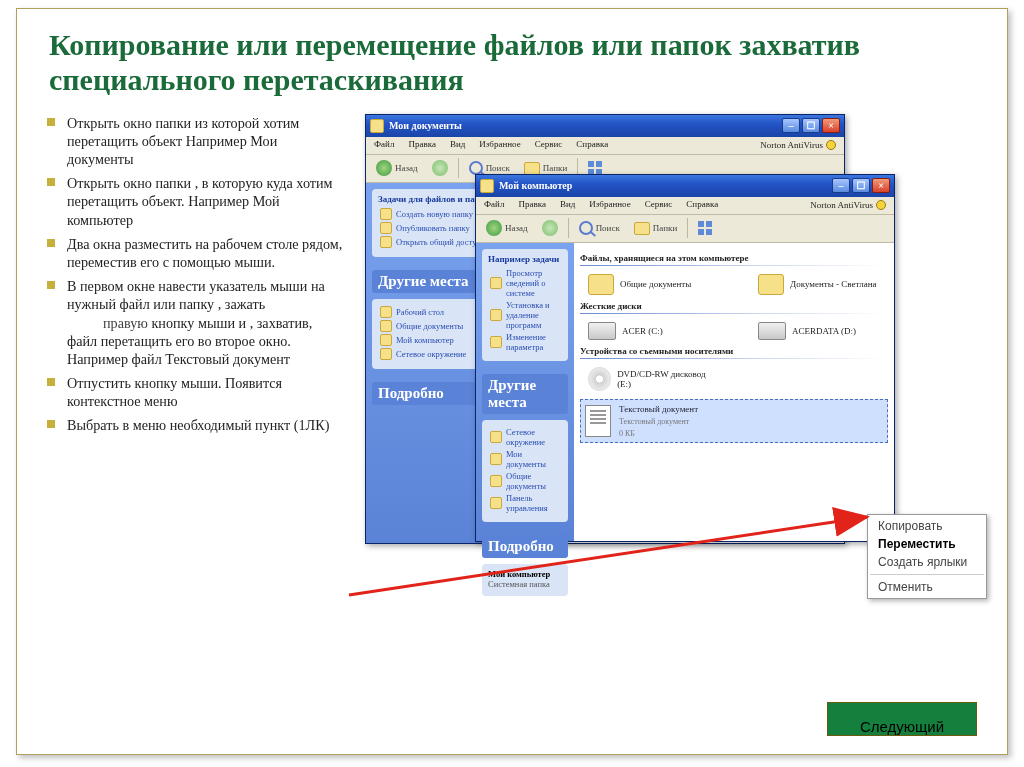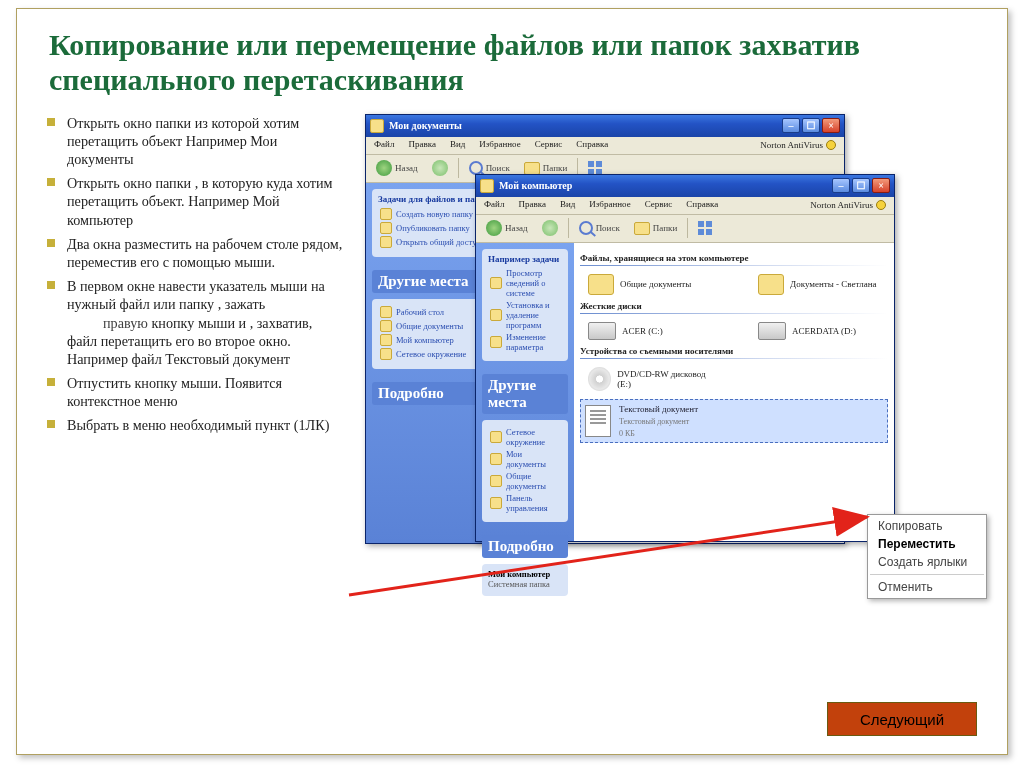--- a/index.html
+++ b/index.html
@@ -194,24 +194,24 @@
   .arrow {
     position:absolute; left:330px; top:480px; width:530px; height:110px;
     pointer-events:none;
   }
 
   
   .nextbtn {
     position:absolute;
     right: 30px; bottom: 18px;
     width: 150px; height: 34px;
-    background:#c2410c;
+    background:#15803d;
     border:1px solid #6a5a10;
     color:#000; font-size:15px;
-    display:flex;align-items:center;justify-content:center;
+    display:flex;align-items:flex-end;justify-content:center;
     cursor:pointer;
   }
 </style>
 </head>
 <body>
 
 <div class="slide">
   <div class="title">Копирование или  перемещение файлов или папок захватив специального перетаскивания</div>
 
   <div class="body">

